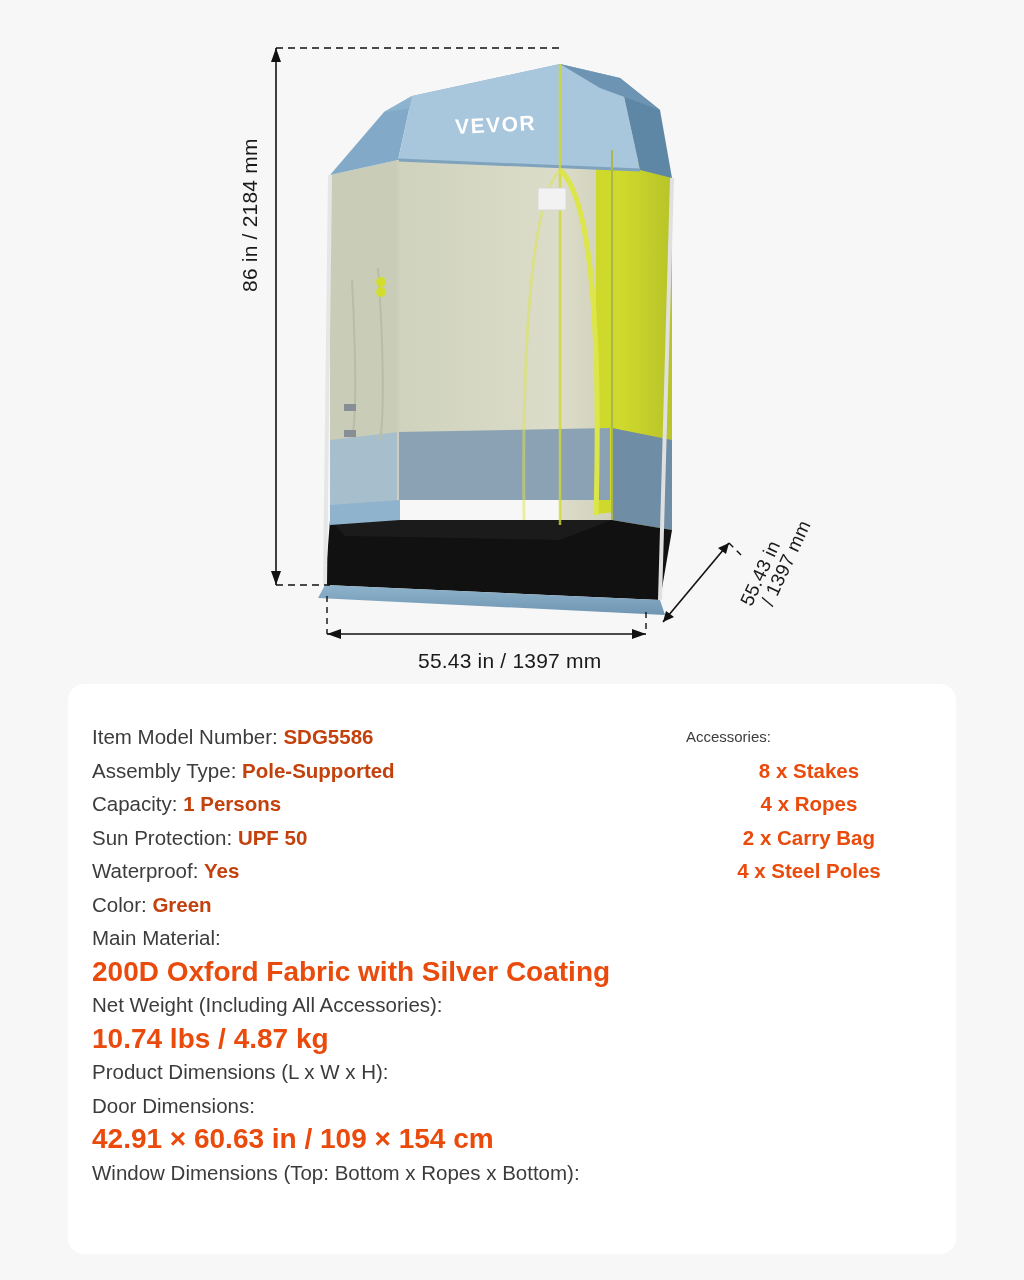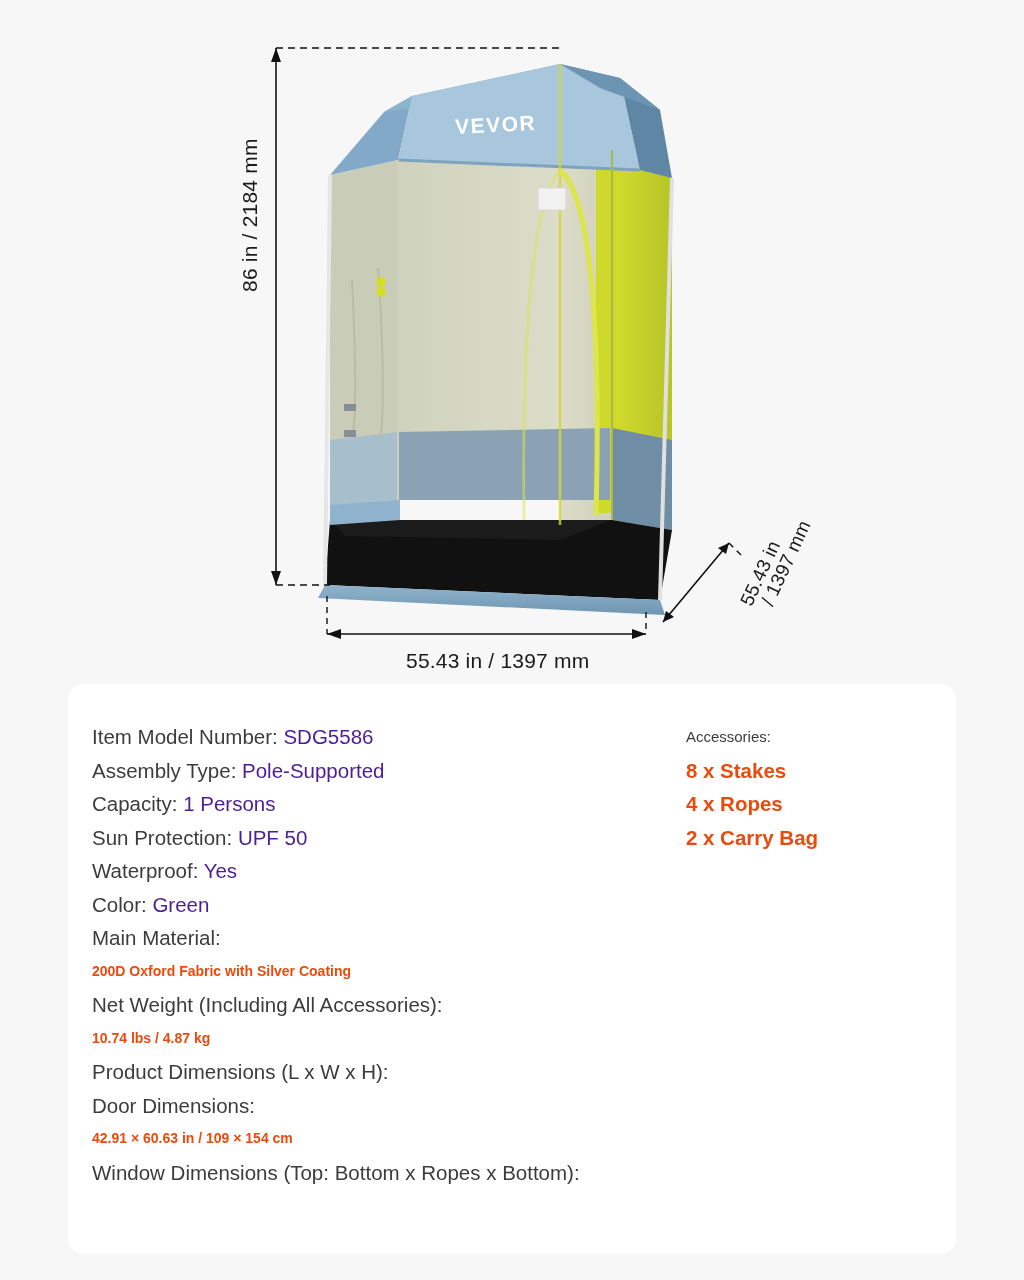--- a/index.html
+++ b/index.html
@@ -31,21 +31,21 @@
     letter-spacing: .2px;
     white-space: nowrap;
   }
   #height-label {
     left: 238px; top: 292px;
     transform: rotate(-90deg);
     transform-origin: left top;
     font-size: 21px;
   }
   #width-label {
-    left: 406px; top: 649px;
+    left: 418px; top: 649px;
     font-size: 21px;
   }
   #depth-label1 {
     left: 736px; top: 600px;
     transform: rotate(-65deg);
     transform-origin: left top;
     font-size: 19px;
   }
   #depth-label2 {
     left: 757px; top: 600px;
@@ -79,41 +79,42 @@
   .col-left { width: 600px; }
   .col-right { width: 260px; padding-left: 8px; }
 
   .spec-line {
     font-size: 20.5px;
     line-height: 33.5px;
     color: #3c3c3c;
     white-space: nowrap;
   }
   .spec-val {
-    color: #4c1d95;
-    font-weight: normal;
+    color: #c2410c;
+    font-weight: bold;
   }
   .spec-val-block {
     display: block;
     color: #ea4b0c;
     font-weight: bold;
-    font-size: 14px;
+    font-size: 28px;
     line-height: 33.5px;
     white-space: nowrap;
   }
   .acc-title {
     font-size: 15px;
     line-height: 33.5px;
     color: #3c3c3c;
   }
   .acc-item {
     font-size: 20.5px;
     line-height: 33.5px;
     color: #ea4b0c;
     font-weight: bold;
+    text-align: center;
   }
 </style>
 </head>
 <body>
 
 <div class="page">
 
   <div class="diagram">
     <svg width="1024" height="690" viewBox="0 0 1024 690">
       <defs>
@@ -274,17 +275,18 @@
           <span>Window Dimensions (Top: Bottom x Ropes x Bottom):</span>
         </div>
 
       </div>
 
       <div class="col-right">
         <div class="acc-title">Accessories:</div>
         <div class="acc-item">8 x Stakes</div>
         <div class="acc-item">4 x Ropes</div>
         <div class="acc-item">2 x Carry Bag</div>
+        <div class="acc-item">4 x Steel Poles</div>
       </div>
     </div>
   </div>
 
 </div>
 
 </body></html>

